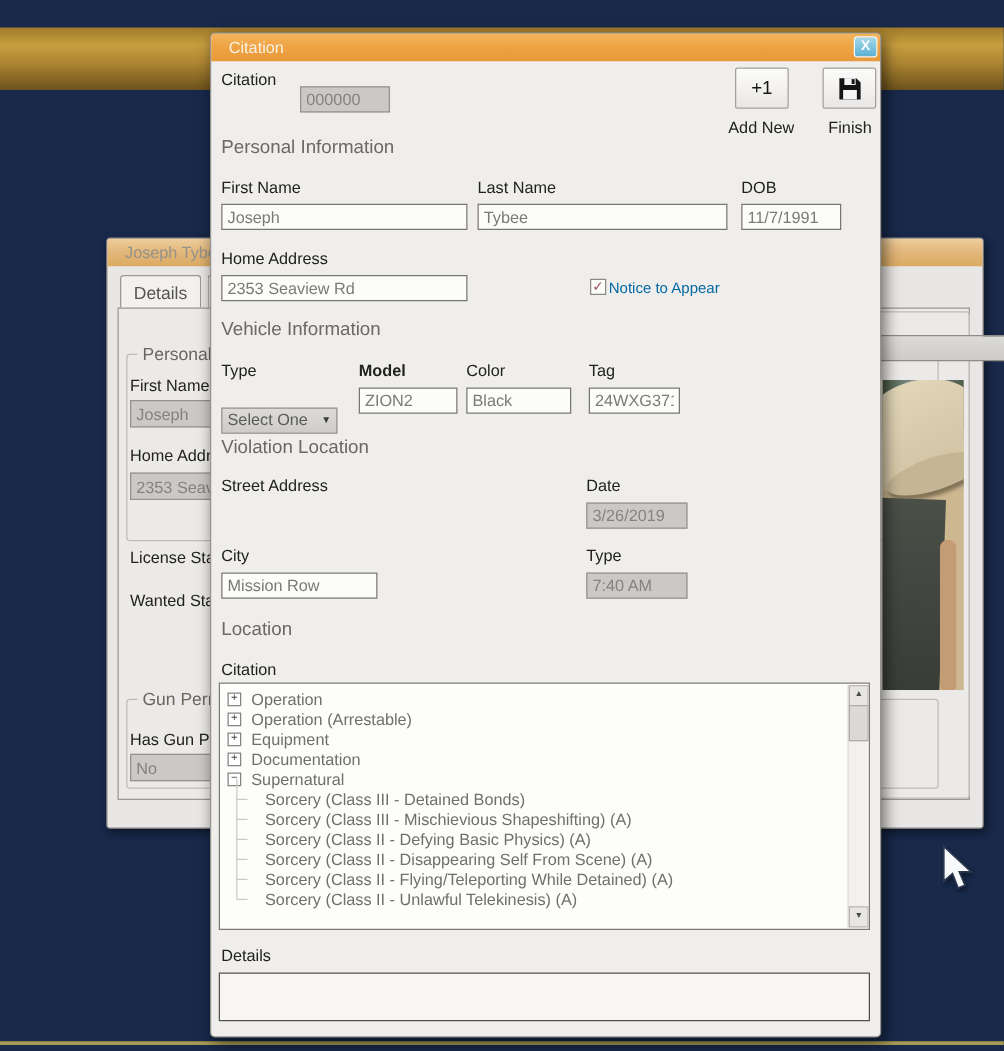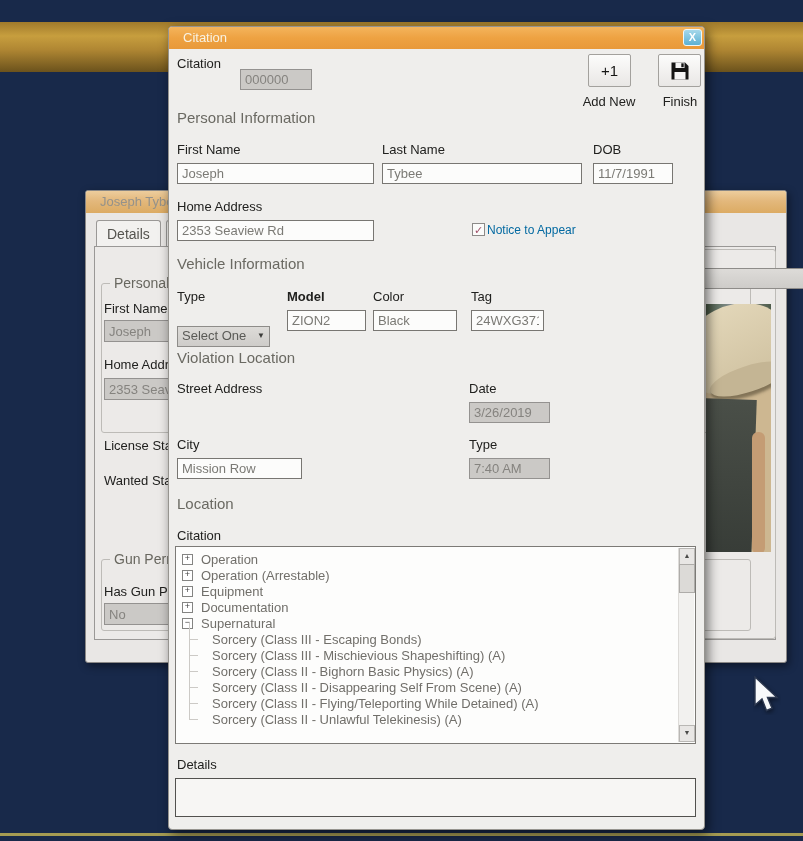--- a/index.html
+++ b/index.html
@@ -201,27 +201,27 @@
         </div>
         <div class="tree-row">
           <span class="tw">+</span>
           <span>Documentation</span>
         </div>
         <div class="tree-row">
           <span class="tw">−</span>
           <span>Supernatural</span>
         </div>
         <div class="tree-row child">
-          <span>Sorcery (Class III - Escaping Bonds)</span>
+          <span>Sorcery (Class III - Detained Bonds)</span>
         </div>
         <div class="tree-row child">
           <span>Sorcery (Class III - Mischievious Shapeshifting) (A)</span>
         </div>
         <div class="tree-row child">
-          <span>Sorcery (Class II - Bighorn Basic Physics) (A)</span>
+          <span>Sorcery (Class II - Defying Basic Physics) (A)</span>
         </div>
         <div class="tree-row child">
           <span>Sorcery (Class II - Disappearing Self From Scene) (A)</span>
         </div>
         <div class="tree-row child">
           <span>Sorcery (Class II - Flying/Teleporting While Detained) (A)</span>
         </div>
         <div class="tree-row child">
           <span>Sorcery (Class II - Unlawful Telekinesis) (A)</span>
         </div>

